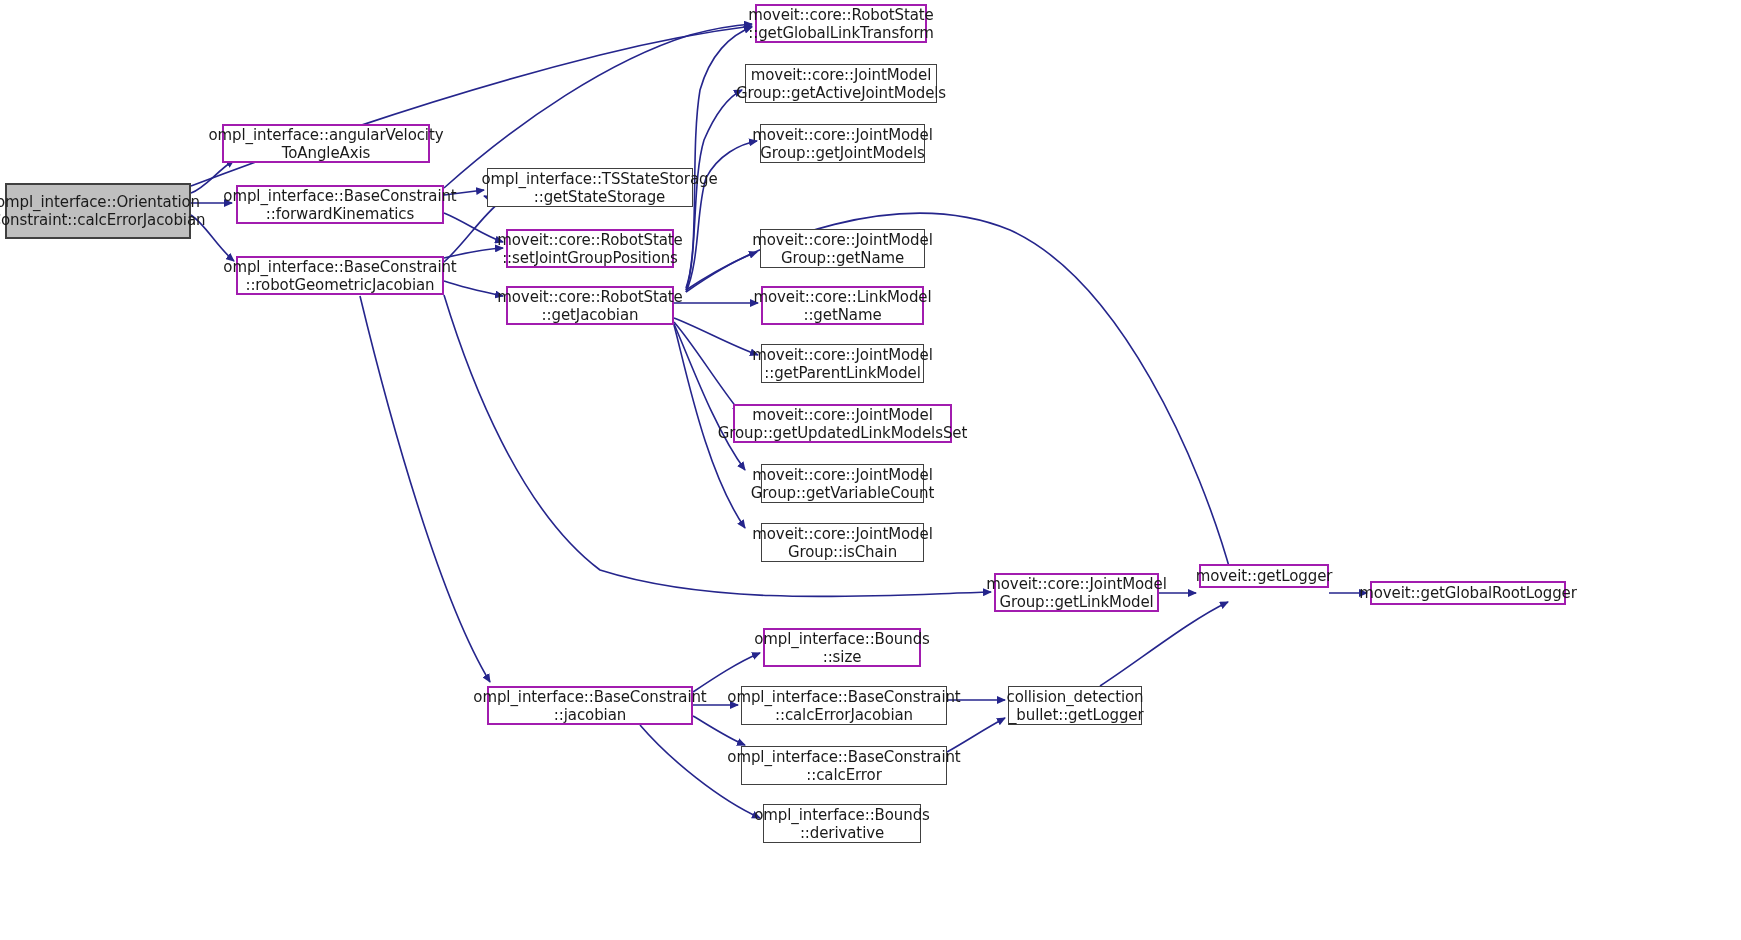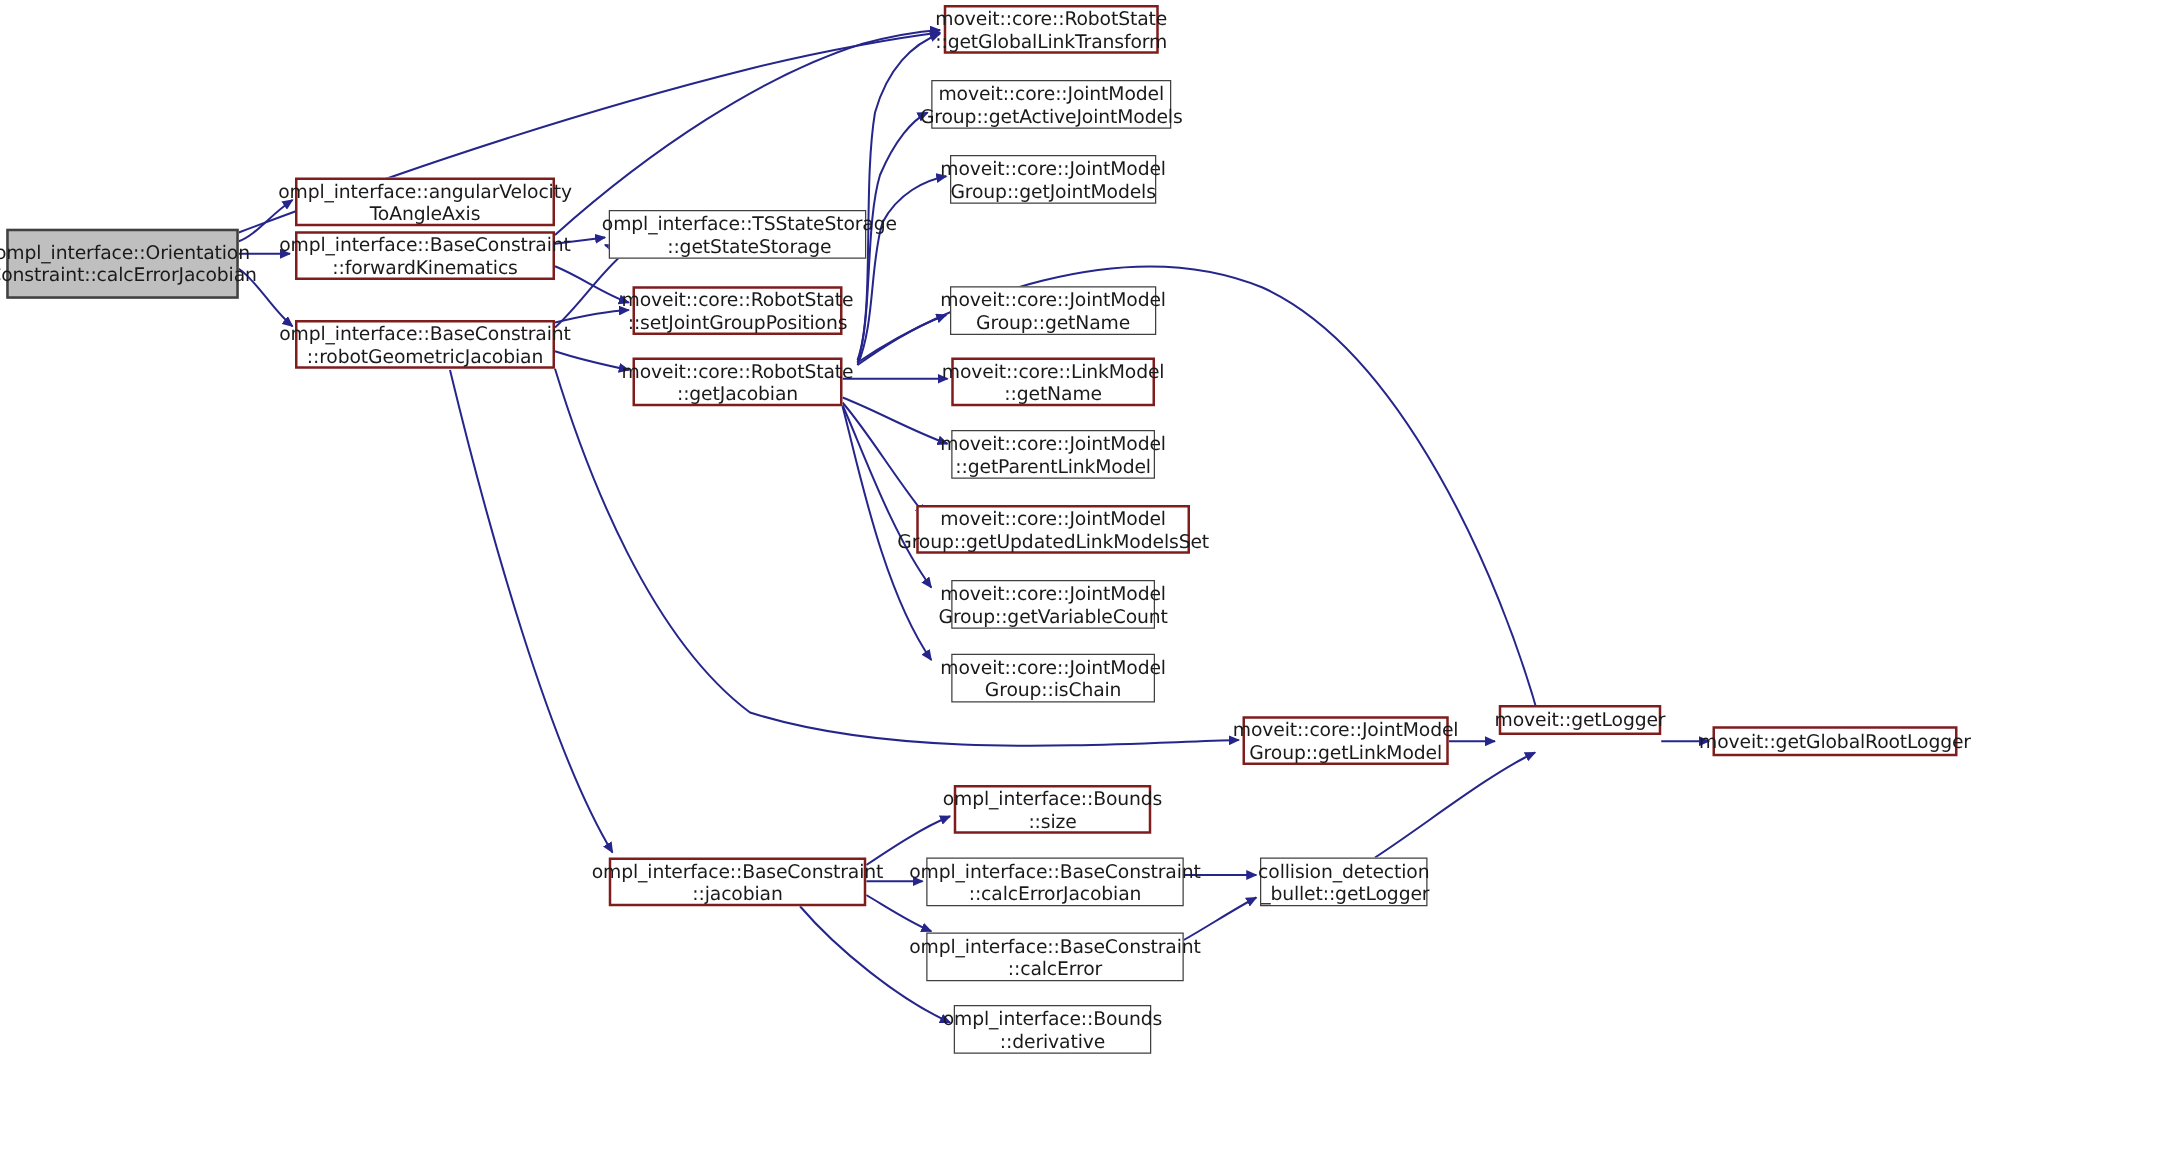--- a/index.html
+++ b/index.html
@@ -34,21 +34,21 @@
     background: #ffffff;
     border: 1px solid #404040;
     color: #1a1a1a;
     font-size: 15px;
     line-height: 18px;
     letter-spacing: -0.1px;
     white-space: pre-line;
     z-index: 3;
   }
   .node.thick {
-    border: 2px solid #7f1d1d;
+    border: 2px solid #a21caf;
   }
   .node.current {
     background: #bfbfbf;
     border: 2px solid #404040;
   }
   .node-label {
     display: block;
     padding: 0 4px;
     white-space: pre-line;
   }
@@ -93,21 +93,21 @@
         <path d="M693,716 C710,726 728,738 745,745" fill="none" stroke="#25258c" stroke-width="1.6" marker-end="url(#arrow)"></path>
         <path d="M640,725 C670,760 720,800 760,818" fill="none" stroke="#25258c" stroke-width="1.6" marker-end="url(#arrow)"></path>
         <path d="M947,700 L1005,700" fill="none" stroke="#25258c" stroke-width="1.6" marker-end="url(#arrow)"></path>
         <path d="M947,752 C965,742 986,728 1005,718" fill="none" stroke="#25258c" stroke-width="1.6" marker-end="url(#arrow)"></path>
         <path d="M1100,686 C1140,660 1190,620 1228,602" fill="none" stroke="#25258c" stroke-width="1.6" marker-end="url(#arrow)"></path>
       </g>
   </svg>
   <div id="nodes-group">
       <div class="node current" style="left: 5px; top: 183px; width: 186px; height: 56px;"><span class="node-label">ompl_interface::Orientation
 Constraint::calcErrorJacobian</span></div>
-      <div class="node thick" style="left: 236px; top: 124px; width: 208px; height: 39px; margin-top: 18px;"><span class="node-label">ompl_interface::angularVelocity
+      <div class="node thick" style="left: 222px; top: 124px; width: 208px; height: 39px;"><span class="node-label">ompl_interface::angularVelocity
 ToAngleAxis</span></div>
       <div class="node thick" style="left: 236px; top: 185px; width: 208px; height: 39px;"><span class="node-label">ompl_interface::BaseConstraint
 ::forwardKinematics</span></div>
       <div class="node thick" style="left: 236px; top: 256px; width: 208px; height: 39px;"><span class="node-label">ompl_interface::BaseConstraint
 ::robotGeometricJacobian</span></div>
       <div class="node" style="left: 487px; top: 168px; width: 206px; height: 39px; padding-left: 19px;"><span class="node-label">ompl_interface::TSStateStorage
 ::getStateStorage</span></div>
       <div class="node thick" style="left: 506px; top: 229px; width: 168px; height: 39px;"><span class="node-label">moveit::core::RobotState
 ::setJointGroupPositions</span></div>
       <div class="node thick" style="left: 506px; top: 286px; width: 168px; height: 39px;"><span class="node-label">moveit::core::RobotState

